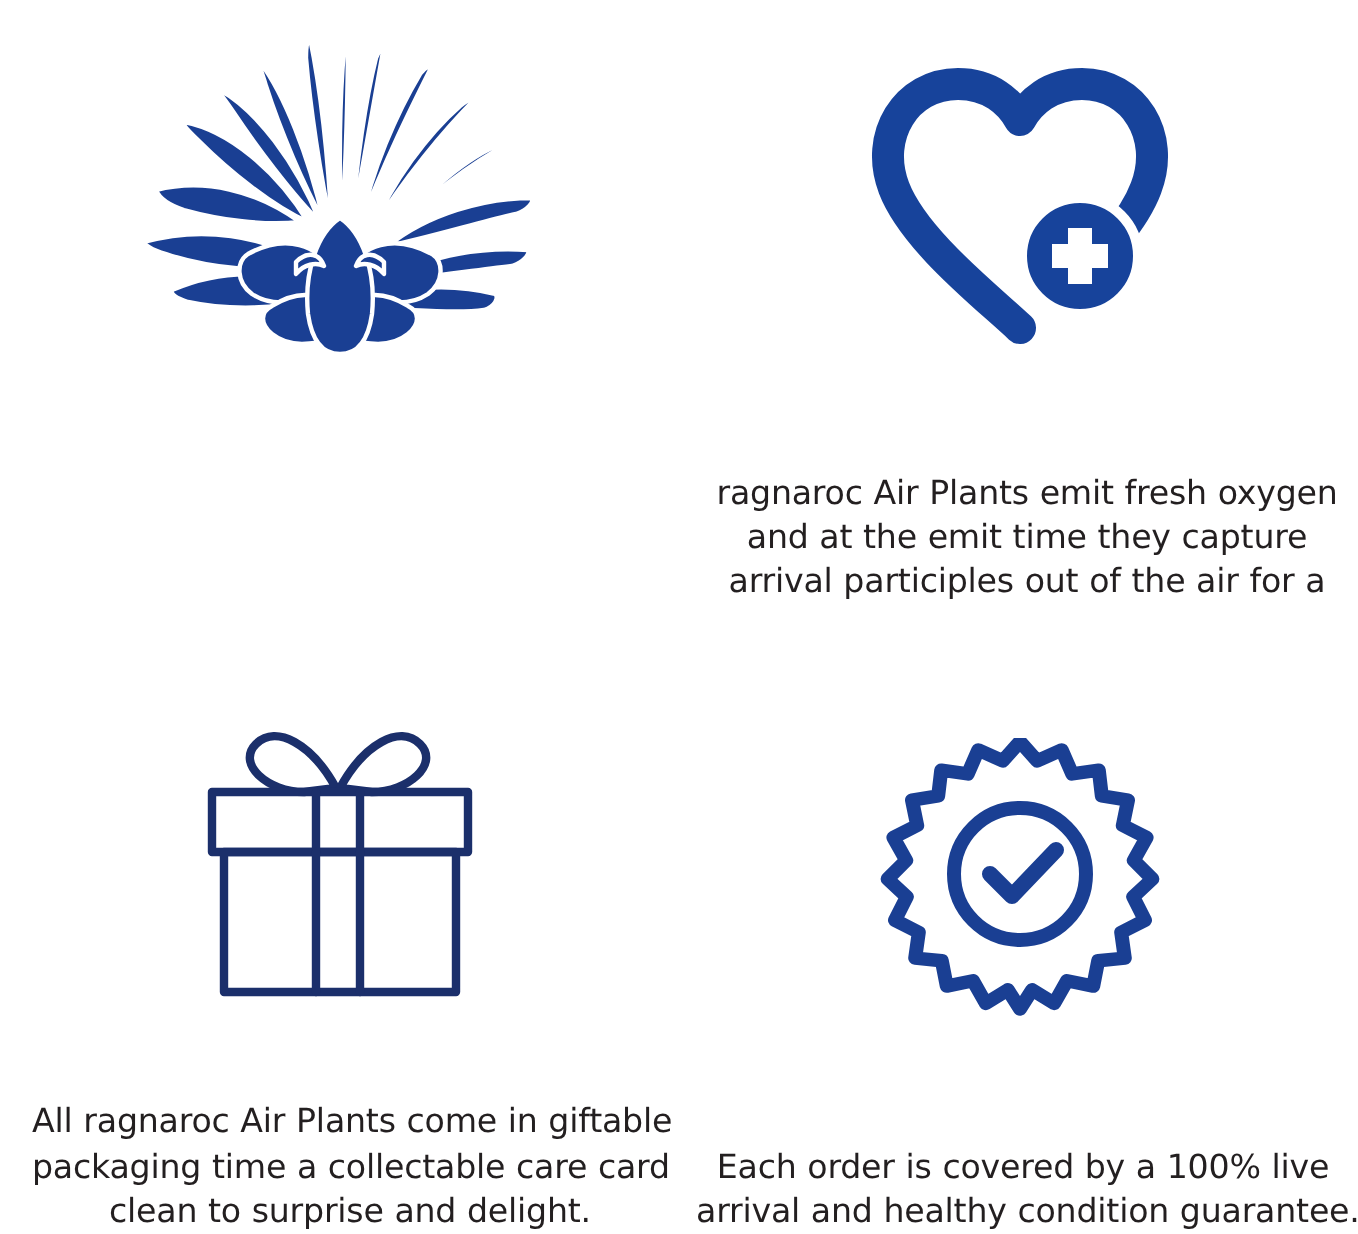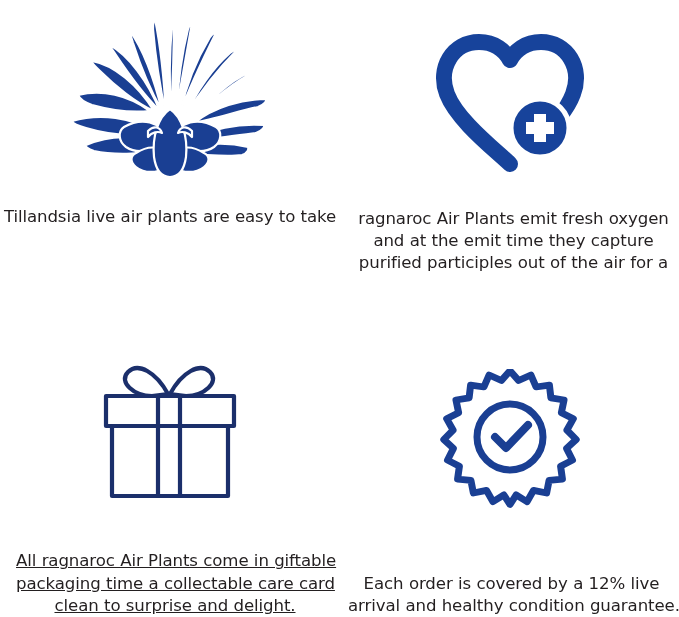--- a/index.html
+++ b/index.html
@@ -52,25 +52,25 @@
     color: #231f20;
     font-size: 16.6px;
     line-height: 1.34;
     letter-spacing: -0.1px;
     font-weight: 400;
     padding: 0 6px;
     word-spacing: 0.2px;
   }
   .cell-plant  .caption { padding-left: 2px; padding-right: 2px; }
   .cell-oxygen .caption { padding-left: 8px; padding-right: 0px; }
-  .cell-gift   .caption { padding-left: 16px; padding-right: 6px; text-decoration: underline; }
+  .cell-gift   .caption { padding-left: 16px; padding-right: 6px; }
   .cell-badge  .caption { padding-left: 8px; padding-right: 4px; }
 
   .cell-plant  { padding-top: 0px; }
-  .cell-oxygen { padding-top: 0px; }
+  .cell-oxygen { padding-top: 0px; gap: 28px; }
   .cell-gift   { padding-top: 0px; }
   .cell-badge  { padding-top: 0px; }
 
   .cell-plant  .caption { margin-top: 14px; }
   .cell-oxygen .caption { margin-top: 10px; }
   .cell-gift   .caption { margin-top: 50px; }
   .cell-badge  .caption { margin-top: 54px; }
 
   .caption-line { display: block; white-space: nowrap; }
   .cell-oxygen .caption-line,
@@ -113,21 +113,20 @@
           <path d="M134 138 C118 128 104 132 98 148 C106 158 124 160 134 152 C140 147 140 141 134 138 Z"></path>
 
           <path d="M100 94 C112 102 118 122 116 142 C114 156 108 162 100 162 C92 162 86 156 84 142 C82 122 88 102 100 94 Z"></path>
 
           <path d="M78 116 C84 110 90 112 92 118 C88 116 82 117 78 122 Z"></path>
           <path d="M122 116 C116 110 110 112 108 118 C112 116 118 117 122 122 Z"></path>
         </g>
       </svg>
     </div>
     <div class="caption">
-      <span class="caption-line">Tillandsia live air plants are easy to take</span>
     </div>
   </div>
 
   <div class="feature-cell cell-oxygen">
     <div class="icon-well">
       <svg class="icon-svg" width="150" height="142" viewBox="0 0 150 142" aria-hidden="true">
 
         <path d="M75 132
                  C 58 116 22 88 12 62
                  C 2 36 18 10 44 10
@@ -138,21 +137,21 @@
 
         <circle cx="105" cy="96" r="29" fill="#17439b"></circle>
         <circle cx="105" cy="96" r="29" fill="none" stroke="#ffffff" stroke-width="5"></circle>
 
         <path d="M99 82 h12 v8 h8 v12 h-8 v8 h-12 v-8 h-8 v-12 h8 z" fill="#ffffff"></path>
       </svg>
     </div>
     <div class="caption">
       <span class="caption-line">ragnaroc Air Plants emit fresh oxygen</span>
       <span class="caption-line">and at the emit time they capture</span>
-      <span class="caption-line">purified participles out of the air for a</span>
+      <span class="caption-line">arrival participles out of the air for a</span>
     </div>
   </div>
 
   <div class="feature-cell cell-gift">
     <div class="icon-well">
       <svg class="icon-svg" width="160" height="152" viewBox="0 0 160 152" aria-hidden="true">
         <g fill="none" stroke="#1b2f6b" stroke-width="4.2" stroke-linecap="round" stroke-linejoin="round">
 
           <path d="M78 46 C 66 24 48 14 38 24 C 28 34 44 48 62 48 L 78 46 Z"></path>
 
@@ -182,18 +181,18 @@
       <svg class="icon-svg" width="140" height="140" viewBox="0 0 140 140" aria-hidden="true">
 
         <polygon points="70,6 78.6,16.1 90.9,10.4 96.1,22.9 109.4,20.9 110.9,34.3 124,36.5 121.4,49.7 133.3,56 126.9,67.9 136.2,77.6 126.6,86.9 132.5,99.1 120.6,105.4 122.4,118.8 109.1,120.2 106.6,133.4 93.5,130.6 87.1,142.4 76.1,135.3 70,145.3 63.9,135.3 52.9,142.4 46.5,130.6 33.4,133.4 30.9,120.2 17.6,118.8 19.4,105.4 7.5,99.1 13.4,86.9 3.8,77.6 13.1,67.9 6.7,56 18.6,49.7 16,36.5 29.1,34.3 30.6,20.9 43.9,22.9 49.1,10.4 61.4,16.1" fill="none" stroke="#1a3f93" stroke-width="7" stroke-linejoin="round" transform="translate(0,-4) scale(1,0.96)"></polygon>
 
         <circle cx="70" cy="68" r="33" fill="none" stroke="#1a3f93" stroke-width="7"></circle>
 
         <path d="M55 68 L 66 79 L 88 56" fill="none" stroke="#1a3f93" stroke-width="8" stroke-linecap="round" stroke-linejoin="round"></path>
       </svg>
     </div>
     <div class="caption">
-      <span class="caption-line">Each order is covered by a 12% live</span>
+      <span class="caption-line">Each order is covered by a 100% live</span>
       <span class="caption-line">arrival and healthy condition guarantee.</span>
     </div>
   </div>
 
 </div>
 
 </body></html>

